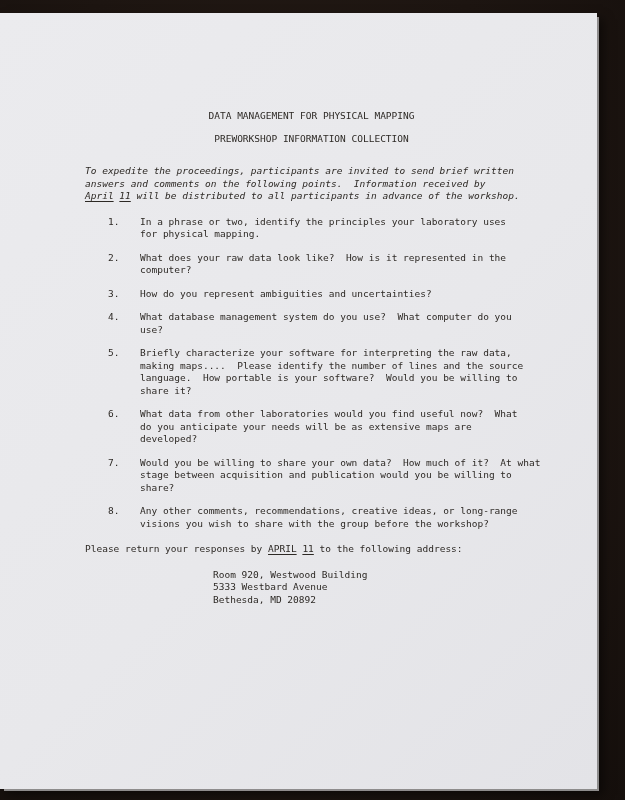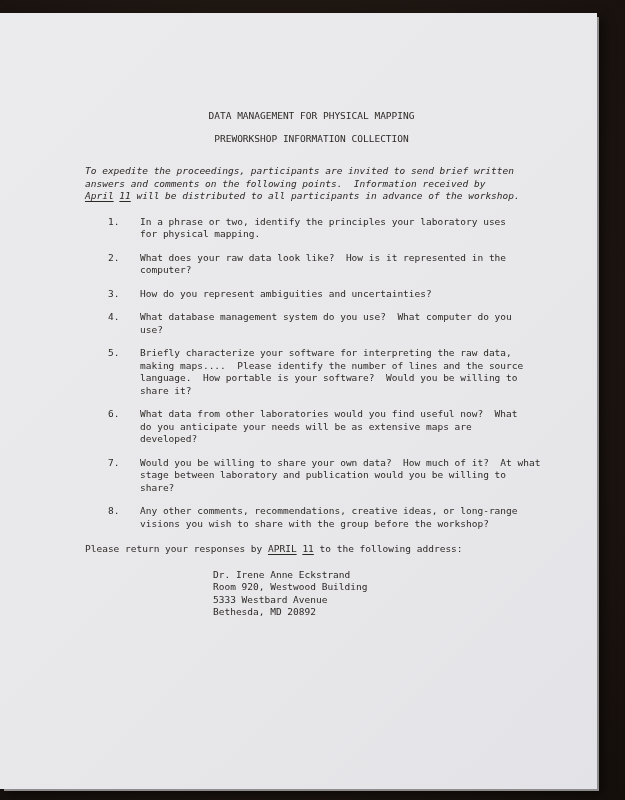--- a/index.html
+++ b/index.html
@@ -92,33 +92,32 @@
       </li>
       <li class="question">
         <span class="q-num">6.</span>
         <span class="q-text">What data from other laboratories would you find useful now?  What
 do you anticipate your needs will be as extensive maps are
 developed?</span>
       </li>
       <li class="question">
         <span class="q-num">7.</span>
         <span class="q-text">Would you be willing to share your own data?  How much of it?  At what
-stage between laboratory and publication would you be willing to
+stage between acquisition and publication would you be willing to
 share?</span>
       </li>
       <li class="question">
         <span class="q-num">8.</span>
         <span class="q-text">Any other comments, recommendations, creative ideas, or long-range
 visions you wish to share with the group before the workshop?</span>
       </li>
     </ol>
 
     <p class="closing"><span>Please return your responses by </span><span class="underlined">APRIL</span><span> </span><span class="underlined">11</span><span> to the following address:</span></p>
 
     <div class="address">
-      <div class="address-line">Dr. Irene Anne Eckstrand</div>
       <div class="address-line">Room 920, Westwood Building</div>
       <div class="address-line">5333 Westbard Avenue</div>
       <div class="address-line">Bethesda, MD 20892</div>
     </div>
 
   </div>
 </div>
 
 </body></html>

